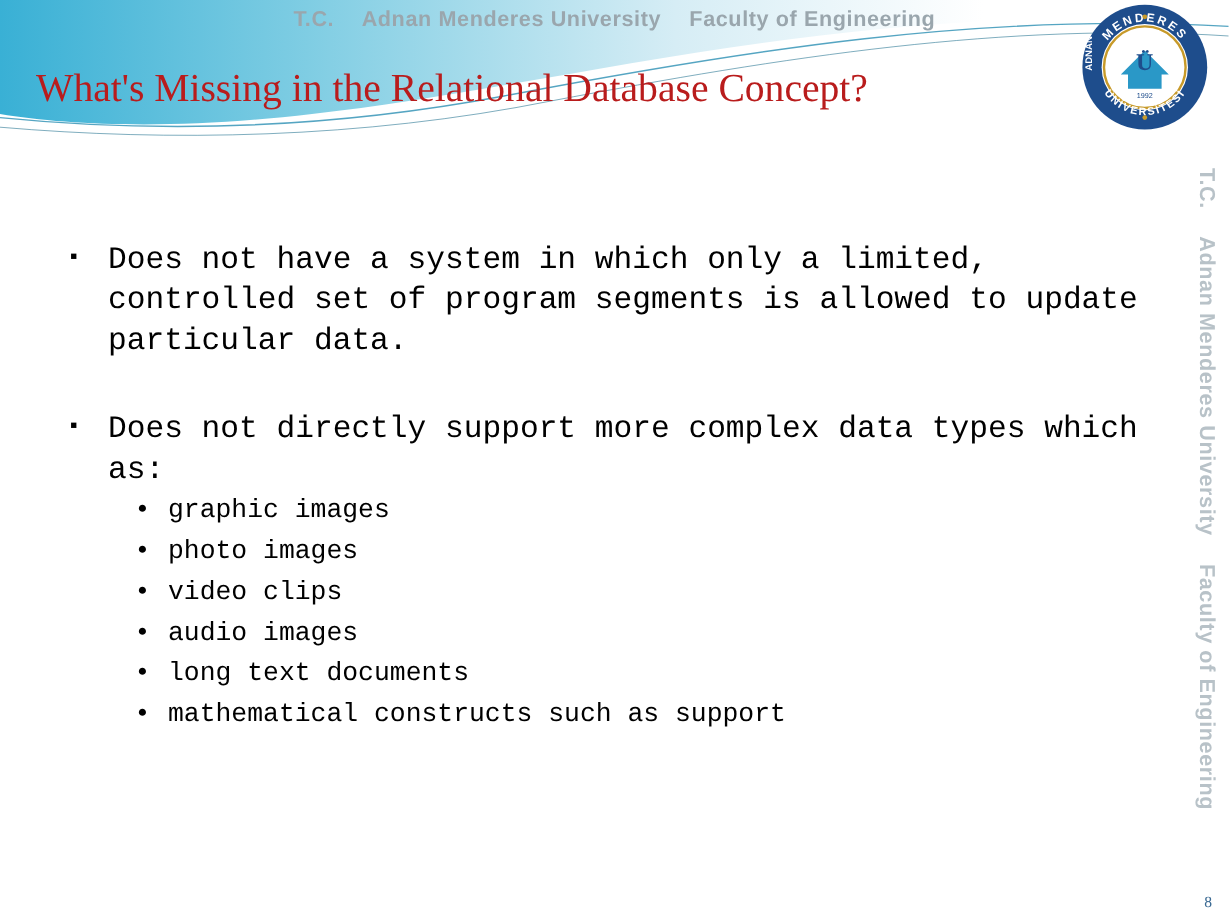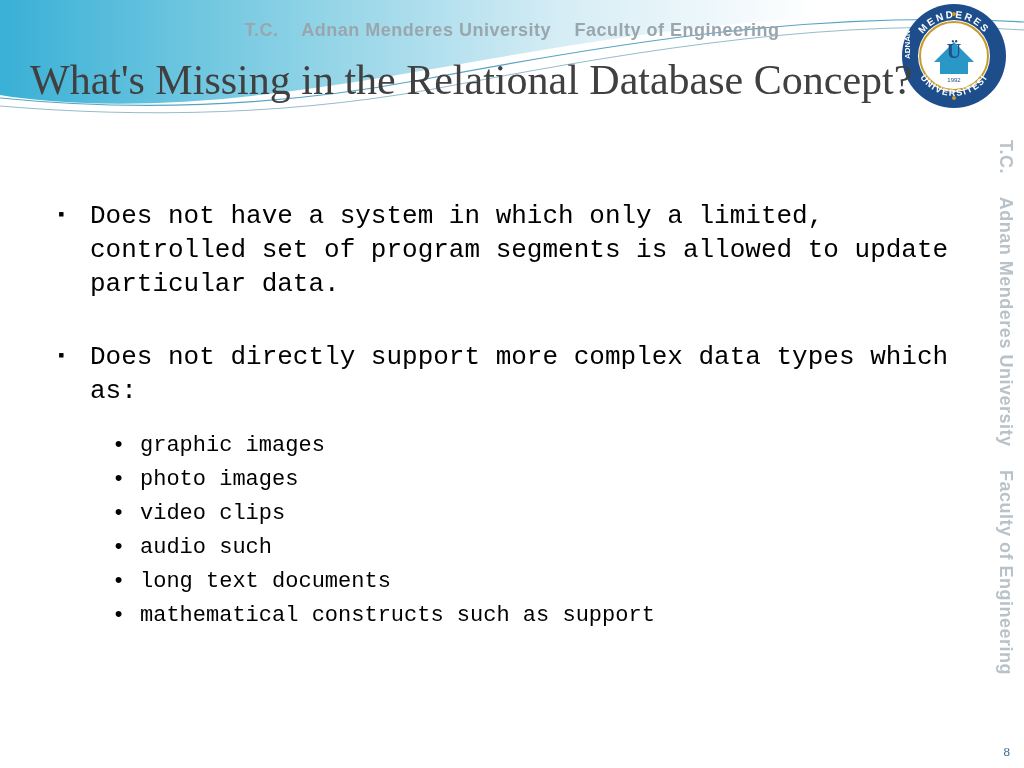--- a/index.html
+++ b/index.html
@@ -2,38 +2,38 @@
 <html><head>
 <meta charset="utf-8">
 <style>
   * { margin: 0; padding: 0; box-sizing: border-box; }
   html, body { width: 1024px; height: 768px; overflow: hidden; font-family: "Times New Roman", Times, serif; background: #fff; }
   .slide { position: relative; width: 1024px; height: 768px; background: #fff; }
   
   .topband { position: absolute; top: 0; left: 0; width: 1024px; height: 130px; overflow: hidden; }
   .topband svg { position: absolute; top: 0; left: 0; }
   
-  .header-text { position: absolute; top: 20px; left: 0; width: 1024px; text-align: center; font-family: Arial, Helvetica, sans-serif; font-weight: bold; letter-spacing: 0.5px; color: #9aa6ad; font-size: 18px; }
+  .header-text { position: absolute; top: 6px; left: 0; width: 1024px; text-align: center; font-family: Arial, Helvetica, sans-serif; font-weight: bold; letter-spacing: 0.5px; color: #9aa6ad; font-size: 18px; }
   .header-text .tc { margin-right: 18px; }
   .header-text .uni { margin-right: 18px; }
   
   .side-text { position: absolute; top: 140px; right: 8px; width: 24px; height: 560px; }
   .side-text-inner { transform-origin: top left; transform: rotate(90deg) translateY(-24px); white-space: nowrap; font-family: Arial, Helvetica, sans-serif; font-weight: bold; color: #b8c2c8; font-size: 18px; letter-spacing: 0.5px; }
   .side-text-inner .tc { margin-right: 18px; }
   .side-text-inner .uni { margin-right: 18px; }
   
   .logo { position: absolute; top: 2px; right: 16px; width: 108px; height: 108px; }
   
-  .title { position: absolute; top: 56px; left: 30px; width: 900px; font-size: 42px; color: #404040; }
+  .title { position: absolute; top: 56px; left: 30px; width: 900px; font-size: 33px; color: #b91c1c; }
   
   .content { position: absolute; top: 200px; left: 80px; width: 870px; color: #000; }
   .content ul.main { list-style: none; font-family: Liberation Mono, monospace; }
   .content ul.main > li { position: relative; padding-left: 10px; margin-bottom: 40px; font-size: 26px; line-height: 1.3; }
   .content ul.main > li::before { content: "▪"; position: absolute; left: -24px; top: 4px; font-size: 18px; color: #000; }
-  .content ul.sub { list-style: none; margin-top: 20px; margin-left: 40px; }
+  .content ul.sub { list-style: none; margin-top: 0; margin-left: 40px; }
   .content ul.sub > li { position: relative; padding-left: 10px; font-size: 22px; line-height: 1.55; }
   .content ul.sub > li::before { content: "•"; position: absolute; left: -18px; top: 0; font-size: 22px; color: #000; }
   
   .pagenum { position: absolute; bottom: 8px; right: 14px; font-size: 13px; color: #3b6a93; font-family: "Times New Roman", Times, serif; }
 </style>
 </head>
 <body>
 
 <div class="slide">
 
@@ -97,21 +97,21 @@
     <ul class="main">
       <li>
         <span>Does not have a system in which only a limited, controlled set of program segments is allowed to update particular data.</span>
       </li>
       <li>
         <span>Does not directly support more complex data types which as:</span>
         <ul class="sub">
           <li>graphic images</li>
           <li>photo images</li>
           <li>video clips</li>
-          <li>audio such</li>
+          <li>audio images</li>
           <li>long text documents</li>
           <li>mathematical constructs such as support</li>
         </ul>
       </li>
     </ul>
   </div>
 
   <div class="pagenum">8</div>
 
 </div>

